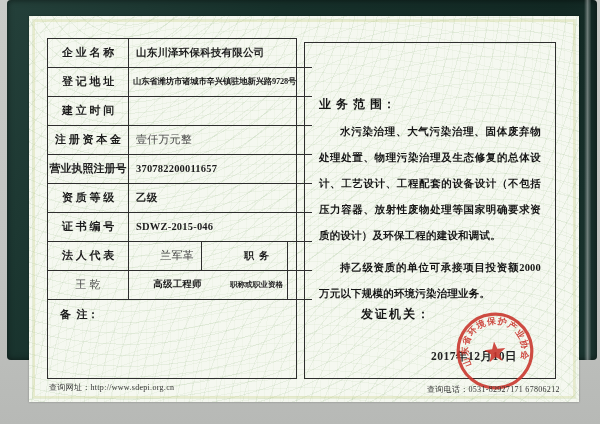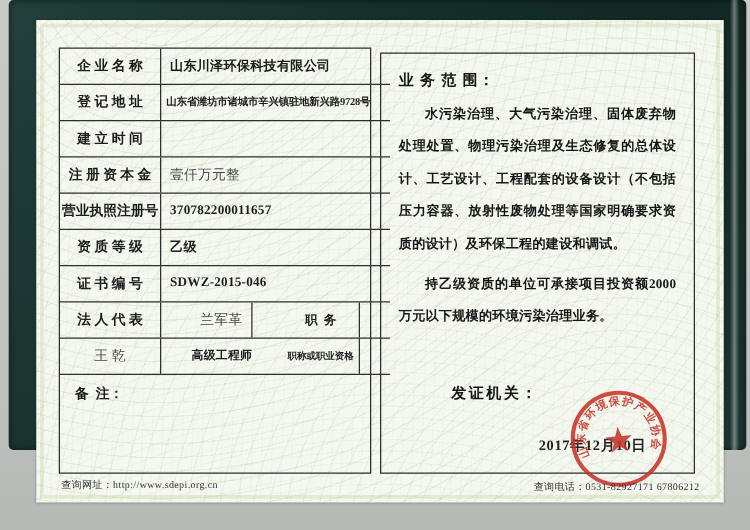--- a/index.html
+++ b/index.html
@@ -55,21 +55,21 @@
   .midlab.small{font-size:7.6px;}
   .split .name{justify-content:center;border-right:1.2px solid #2e2e2e;padding-left:0;}
   .split .v2{justify-content:center;padding-left:0;font-size:9.5px;}
   .remark .lab{border-right:none;justify-content:flex-start;align-items:flex-start;padding:7px 0 0 12px;}
   
   .scope-panel{
     position:absolute;left:275px;top:26px;width:250px;height:335px;
     border:1.6px solid #2e2e2e;color:#161616;
   }
   .scope-inner{position:absolute;inset:0;padding:13px 14px 0 14px;}
-  .scope-title{font-size:12px;font-weight:bold;letter-spacing:1px;}
+  .scope-title{font-size:12px;font-weight:bold;letter-spacing:1px;margin-top:40px;}
   .scope-p{font-size:10.5px;font-weight:bold;line-height:26px;text-indent:2em;margin:6px 0 0 0;text-align:justify;letter-spacing:.2px;}
   .issuer{position:absolute;left:56px;top:263px;font-size:12px;font-weight:bold;letter-spacing:2px;}
   .issue-date{position:absolute;left:126px;top:306px;font-size:11.5px;font-weight:bold;letter-spacing:.5px;color:#222;}
   
   .seal{position:absolute;left:426px;top:295px;width:80px;height:80px;opacity:.88;transform:rotate(-6deg);}
   
   .footer-left{position:absolute;left:20px;top:366px;font-size:8px;color:#333;letter-spacing:.3px;}
   .footer-right{position:absolute;left:398px;top:368px;font-size:8px;color:#333;letter-spacing:.3px;}
 </style>
 </head>

